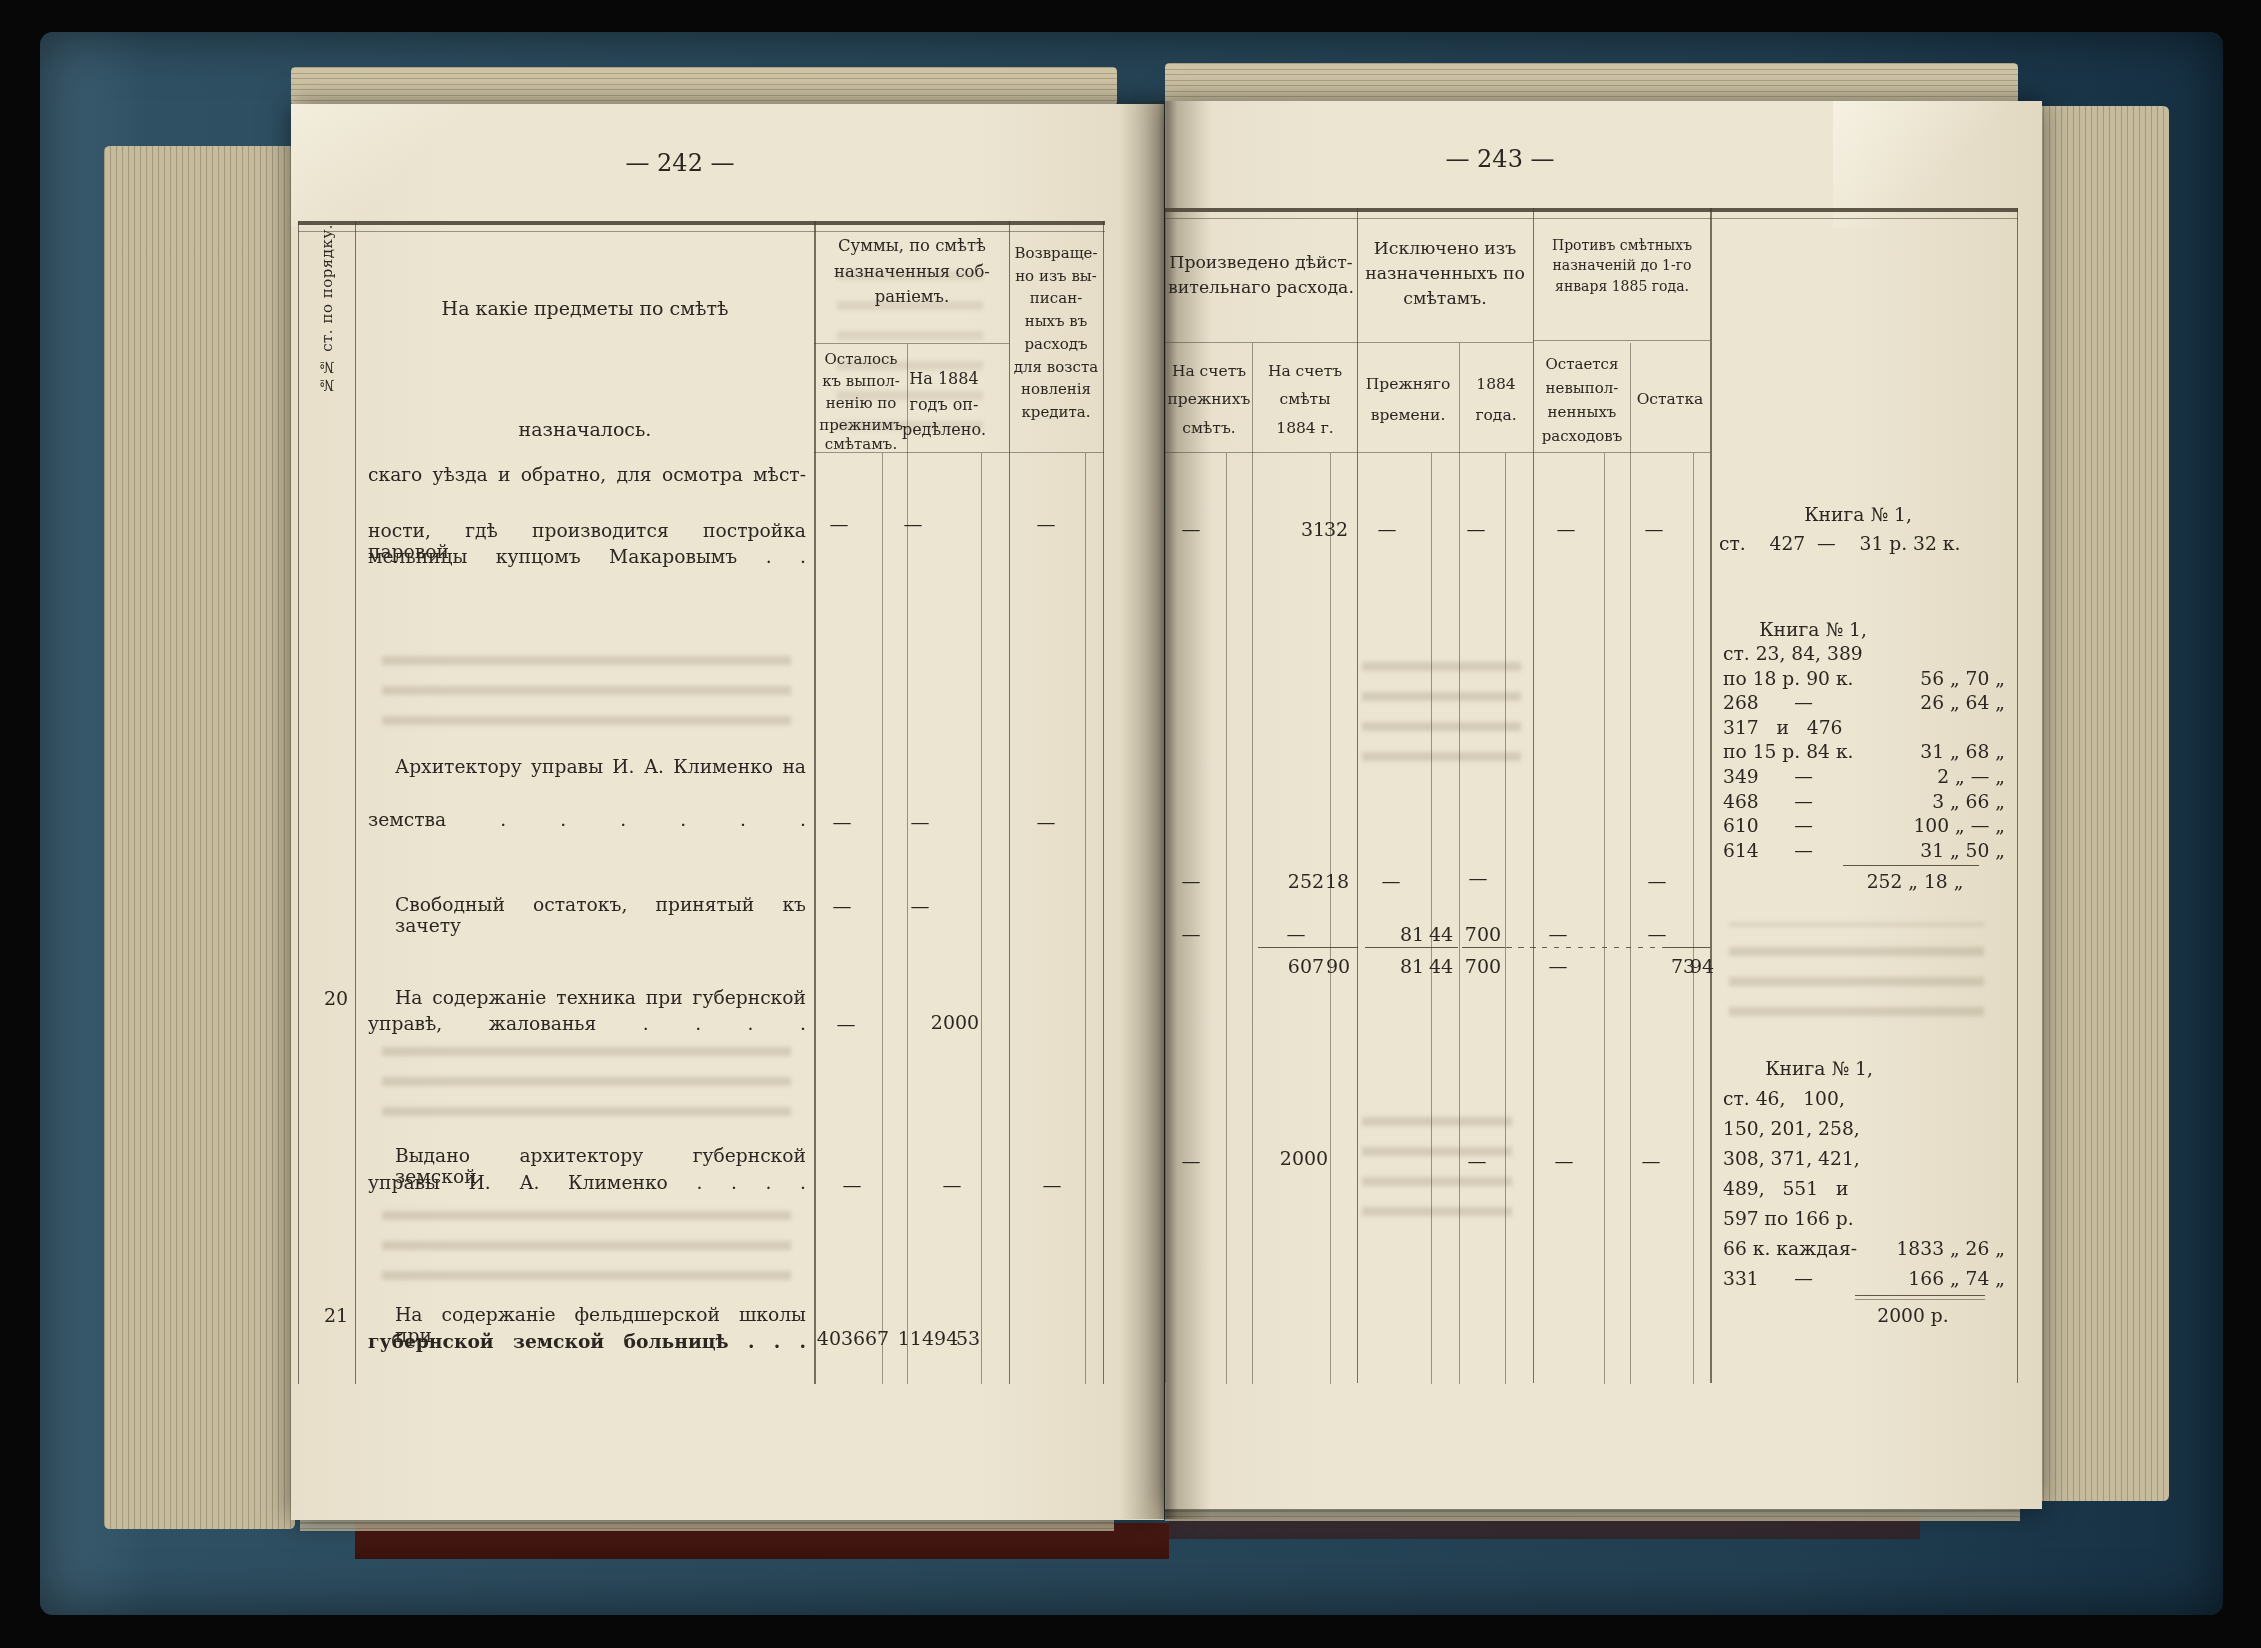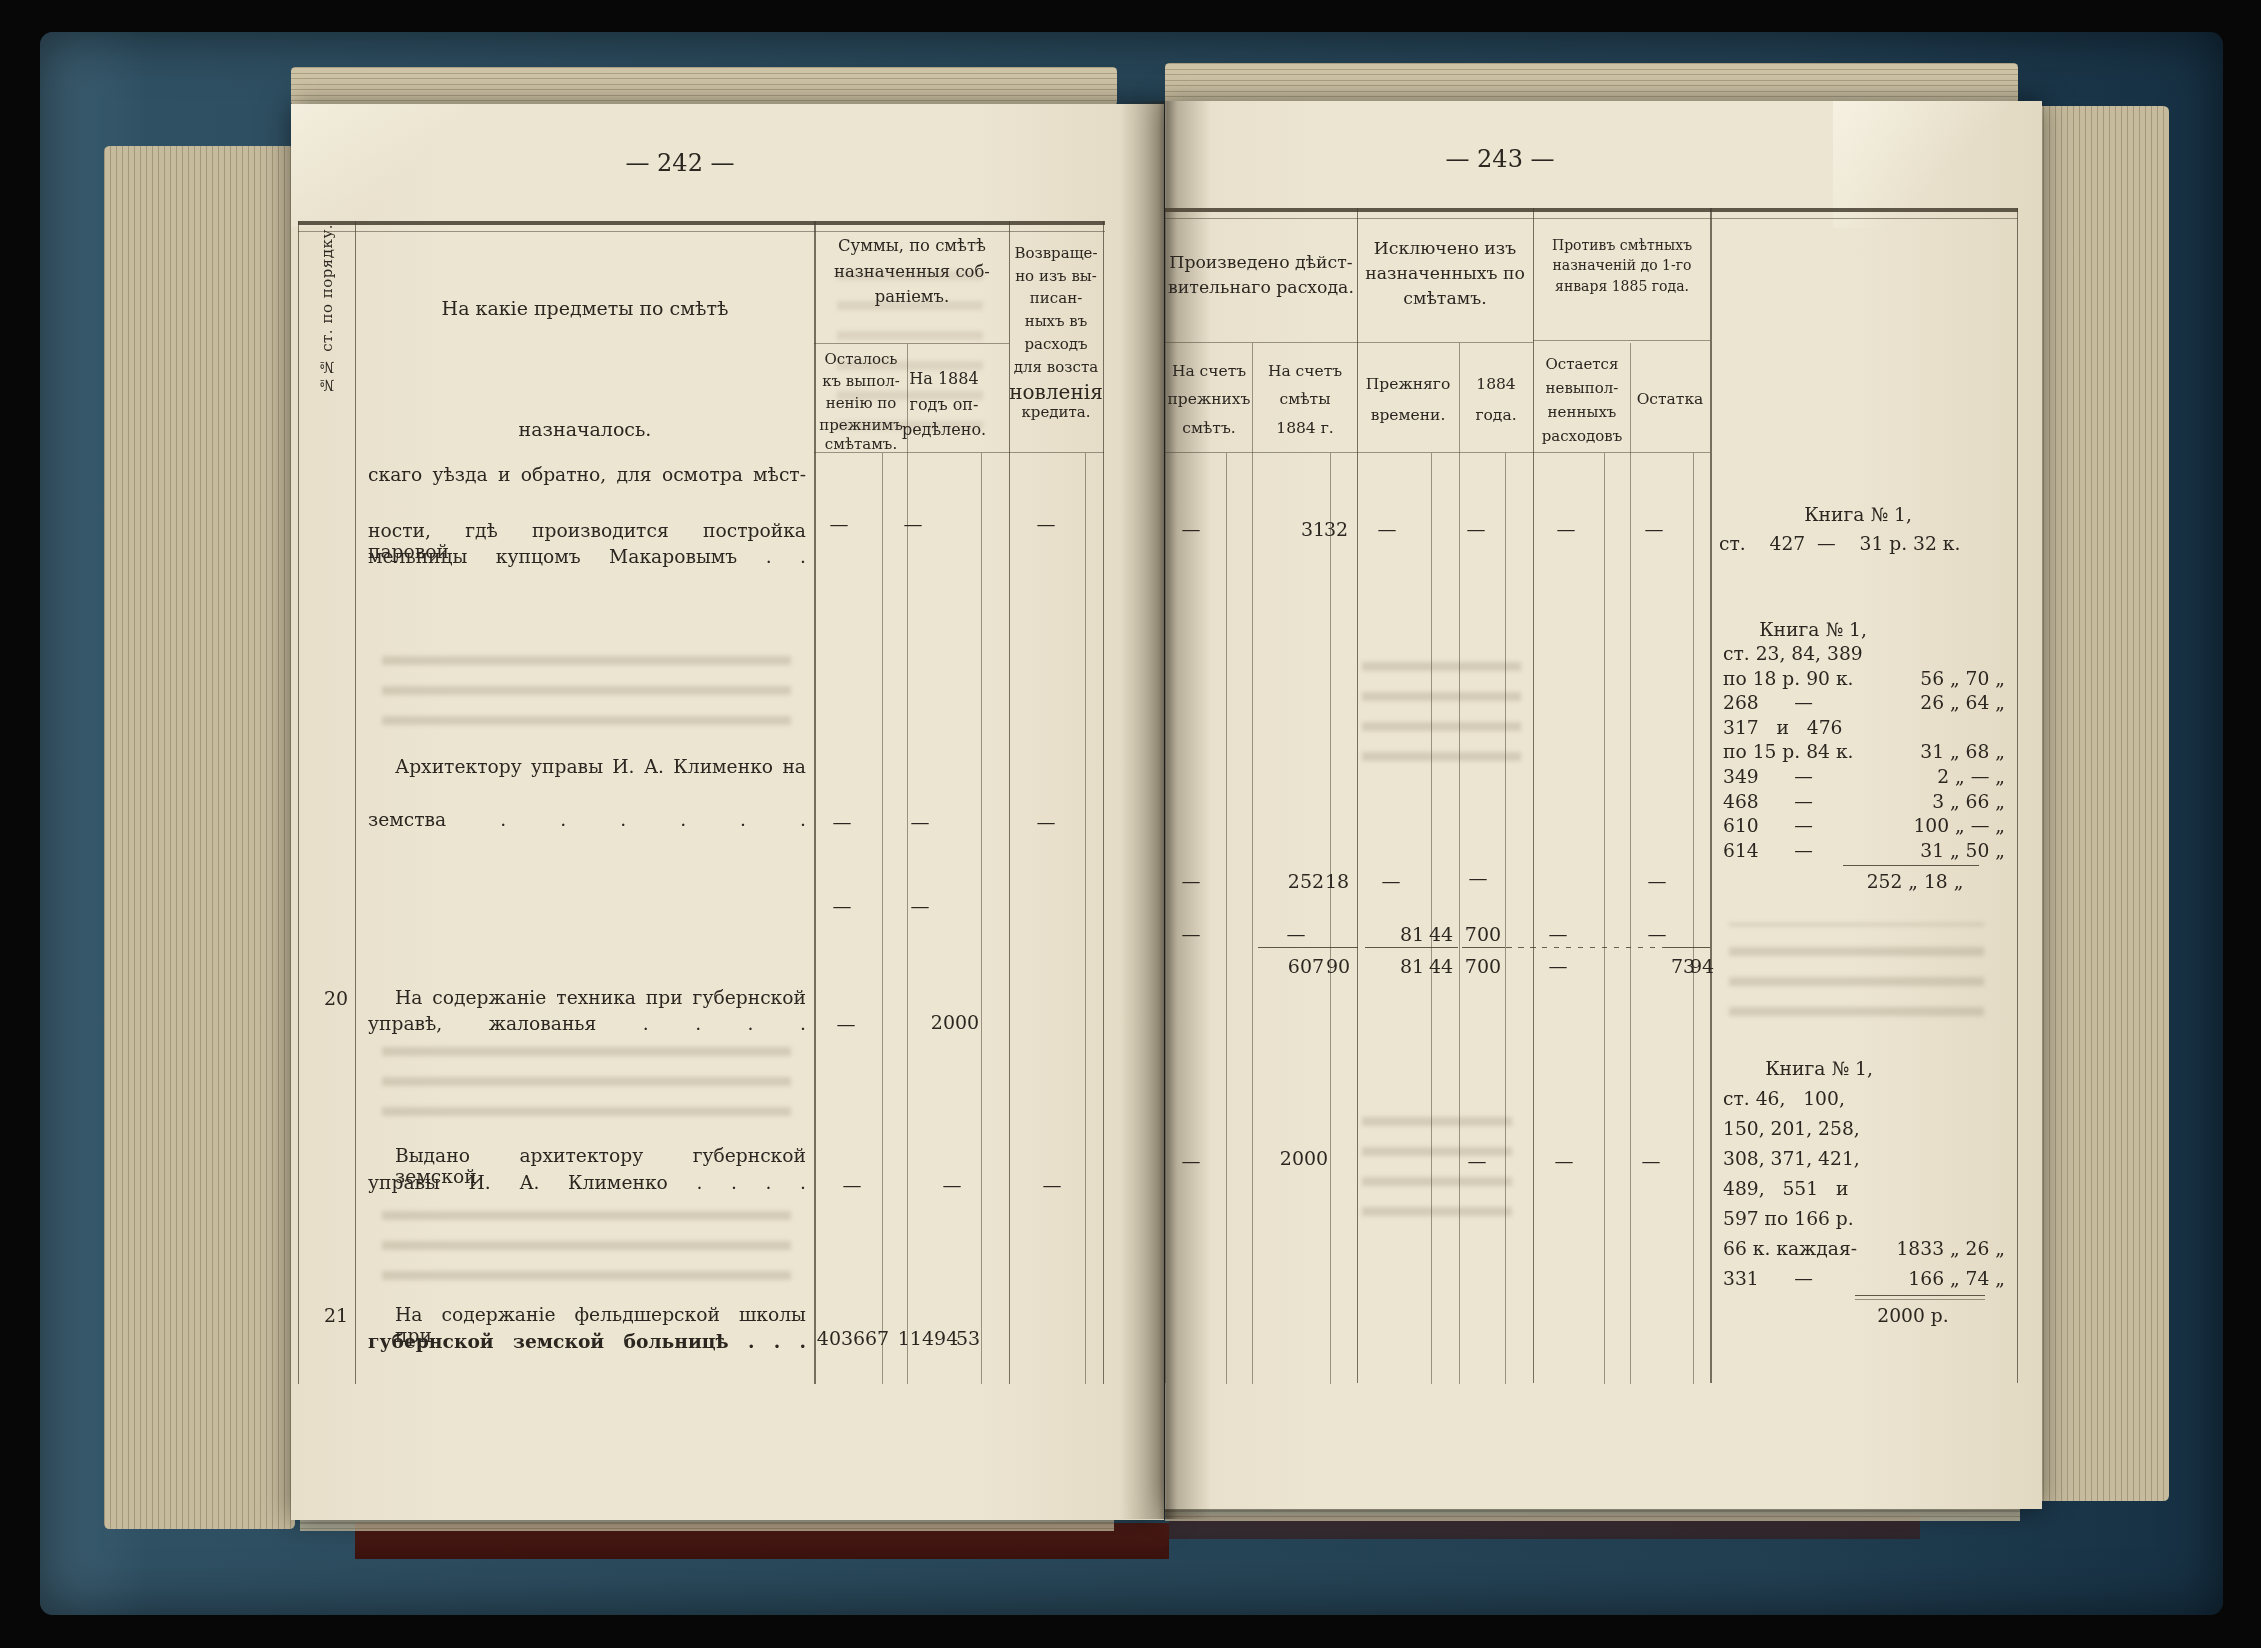--- a/index.html
+++ b/index.html
@@ -96,36 +96,37 @@
   <div class="t c" style="left:861px;top:435px;font-size:15px;">смѣтамъ.</div>
   <div class="t c" style="left:944px;top:369px;font-size:16px;">На 1884</div>
   <div class="t c" style="left:944px;top:395px;font-size:16px;">годъ оп-</div>
   <div class="t c" style="left:944px;top:420px;font-size:16px;">редѣлено.</div>
   <div class="t c" style="left:1056px;top:244px;font-size:15px;">Возвраще-</div>
   <div class="t c" style="left:1056px;top:267px;font-size:15px;">но изъ вы-</div>
   <div class="t c" style="left:1056px;top:289px;font-size:15px;">писан-</div>
   <div class="t c" style="left:1056px;top:312px;font-size:15px;">ныхъ въ</div>
   <div class="t c" style="left:1056px;top:335px;font-size:15px;">расходъ</div>
   <div class="t c" style="left:1056px;top:358px;font-size:15px;">для возста</div>
-  <div class="t c" style="left:1056px;top:380px;font-size:20px;text-align:right;">новленія</div>
+  <div class="t c" style="left:1056px;top:380px;font-size:15px;text-align:right;">новленія</div>
   <div class="t c" style="left:1056px;top:403px;font-size:15px;">кредита.</div>
 
   <div class="bl" style="top:464px;">скаго уѣзда и обратно, для осмотра мѣст-</div>
   <div class="bl" style="top:520px;">ности, гдѣ производится постройка паровой</div>
   <div class="bl" style="top:546px;">мельницы купцомъ Макаровымъ . .</div>
   <div class="t c val" style="left:839px;top:513px;">—</div>
   <div class="t c val" style="left:913px;top:513px;">—</div>
   <div class="t c val" style="left:1046px;top:513px;">—</div>
 
   <div class="bli" style="top:756px;">Архитектору управы И. А. Клименко на</div>
   <div class="bl" style="top:809px;">земства . . . . . .</div>
   <div class="t c val" style="left:842px;top:811px;">—</div>
   <div class="t c val" style="left:920px;top:811px;">—</div>
   <div class="t c val" style="left:1046px;top:811px;">—</div>
 
+  <div class="bli" style="top:894px;">Свободный остатокъ, принятый къ зачету</div>
   <div class="t c val" style="left:842px;top:895px;">—</div>
   <div class="t c val" style="left:920px;top:895px;">—</div>
 
   <div class="t val" style="left:324px;top:987px;">20</div>
   <div class="bli" style="top:987px;">На содержаніе техника при губернской</div>
   <div class="bl" style="top:1013px;">управѣ, жалованья . . . .</div>
   <div class="t c val" style="left:846px;top:1013px;">—</div>
   <div class="t c val" style="left:955px;top:1011px;">2000</div>
 
   <div class="bli" style="top:1145px;">Выдано архитектору губернской земской</div>

